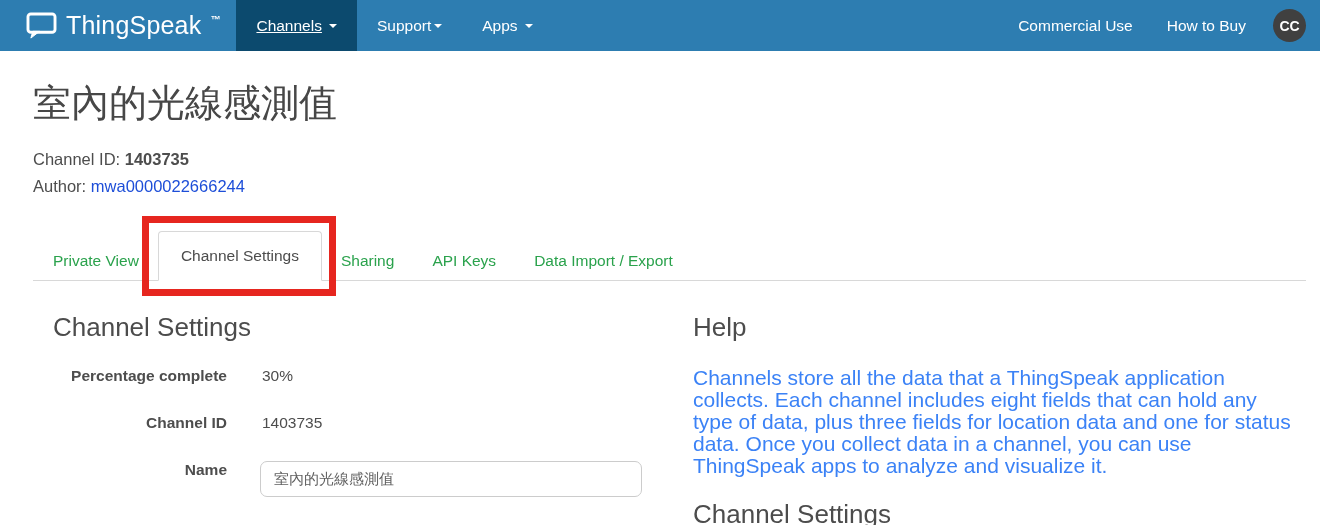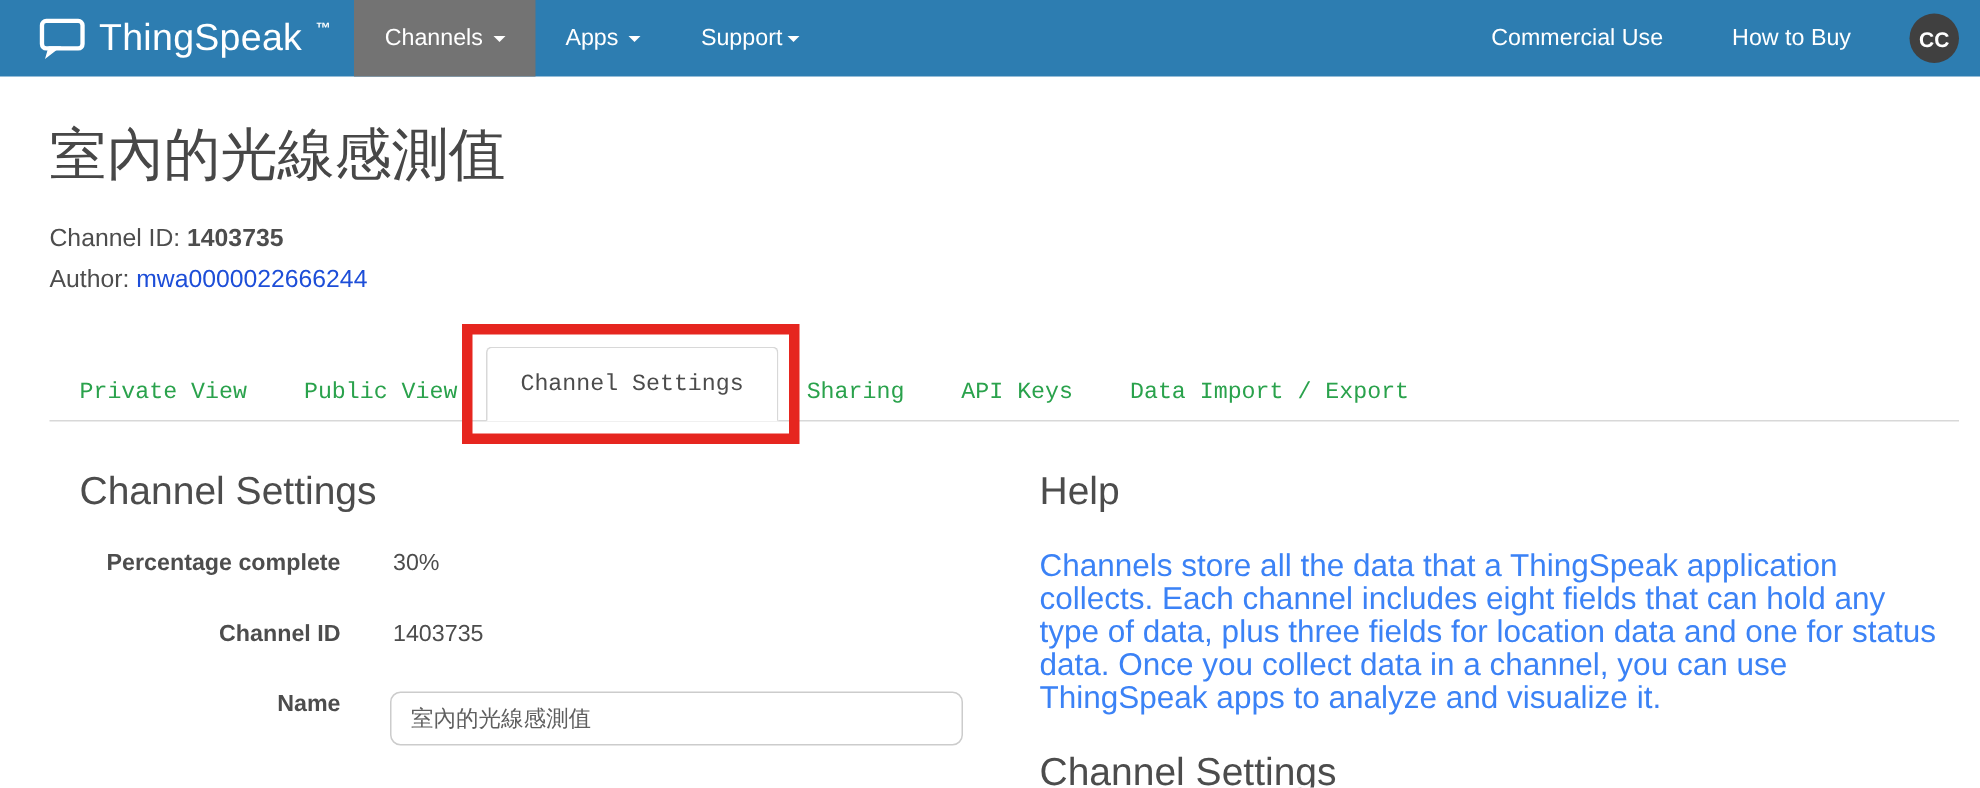--- a/index.html
+++ b/index.html
@@ -7,40 +7,40 @@
     font-family:"Liberation Sans","DejaVu Sans",sans-serif; }
 
   
   .navbar { height:51px; background:#2d7db1; display:flex; align-items:stretch; }
   .brand { display:flex; align-items:center; gap:9px; padding:0 16px 0 26px;
     color:#fff; text-decoration:none; cursor:pointer; }
   .brand-text { font-size:25px; font-weight:normal; letter-spacing:0.2px; }
   .brand sup { font-size:10px; font-weight:bold; position:relative; top:-6px; }
   .nav-item { display:flex; align-items:center; padding:0 20px; color:#fff;
     font-size:15.5px; text-decoration:none; cursor:pointer; }
-  .nav-item.active { background:#737373; }
+  .nav-item.active { background:#0c4a6e;text-decoration:underline; }
   .caret { display:inline-block; width:0; height:0; margin-left:7px;
     border-left:4px solid transparent; border-right:4px solid transparent;
     border-top:4px solid #fff; }
-  .nav-right { margin-left:auto; display:flex; align-items:center; padding-right:14px;gap:12px; }
+  .nav-right { margin-left:auto; display:flex; align-items:center; padding-right:14px; }
   .nav-right .nav-item { padding:0 17px; }
   .avatar { width:33px; height:33px; border-radius:50%; background:#404040;
     color:#fff; font-size:14px; font-weight:bold; display:flex; align-items:center;
     justify-content:center; margin-left:10px; cursor:pointer; }
 
   
   .container { padding:0 14px 0 33px; }
   h1.page-title { font-size:38px; font-weight:300; color:#474747; margin:27px 0 17px; }
   .meta-line { font-size:16.5px; color:#4d4d4d; line-height:27px; }
   .meta-line b { font-weight:bold; }
   .link-green { color:#1d4ed8; text-decoration:none; cursor:pointer; }
 
   
   ul.tabs { list-style:none; display:flex; align-items:flex-end; margin-top:31px;
-    border-bottom:1px solid #d8d8d8; padding:0 1px;font-family:Liberation Mono, monospace; }
+    border-bottom:1px solid #d8d8d8; padding:0 1px; }
   ul.tabs li { position:relative; }
   .tab-link { display:block; padding:10px 19px; font-size:15.5px; color:#2aa24c;
     text-decoration:none; cursor:pointer; white-space:nowrap; }
   li.active .tab-link { background:#fff; color:#4c4c4c; padding:15px 22px;
     border:1px solid #d8d8d8; border-bottom:1px solid #fff; border-radius:4px 4px 0 0;
     margin-bottom:-1px; position:relative; z-index:2; }
   .red-box { position:absolute; top:-15px; bottom:-16px; left:-16px; right:-14px;
     border:7px solid #e6261f; z-index:3; pointer-events:none; }
 
   
@@ -76,26 +76,26 @@
       </svg>
     </span>
     <span class="brand-text">ThingSpeak</span>
       <sup>™</sup>
   </a>
   <a class="nav-item active">
     <span>Channels</span>
     <i class="caret"></i>
   </a>
   <a class="nav-item">
+    <span>Support</span>
+    <i class="caret" style="margin-left:3px;"></i>
+  </a>
+  <a class="nav-item">
     <span>Apps</span>
     <i class="caret"></i>
-  </a>
-  <a class="nav-item">
-    <span>Support</span>
-    <i class="caret" style="margin-left:3px;"></i>
   </a>
   <div class="nav-right">
     <a class="nav-item">Commercial Use</a>
     <a class="nav-item">How to Buy</a>
     <div class="avatar">CC</div>
   </div>
 </nav>
 
 <div class="container">
 
@@ -106,23 +106,20 @@
       <span>Channel ID: </span><b>1403735</b>
     </div>
     <div class="meta-line">
       <span>Author: </span><a class="link-green">mwa0000022666244</a>
     </div>
   </div>
 
   <ul class="tabs">
     <li>
         <a class="tab-link">Private View</a>
-      </li>
-    <li>
-        <a class="tab-link">Public View</a>
       </li>
     <li class="active">
       <div class="red-box"></div>
       <a class="tab-link">Channel Settings</a>
     </li>
     <li>
         <a class="tab-link">Sharing</a>
       </li>
     <li>
         <a class="tab-link">API Keys</a>

